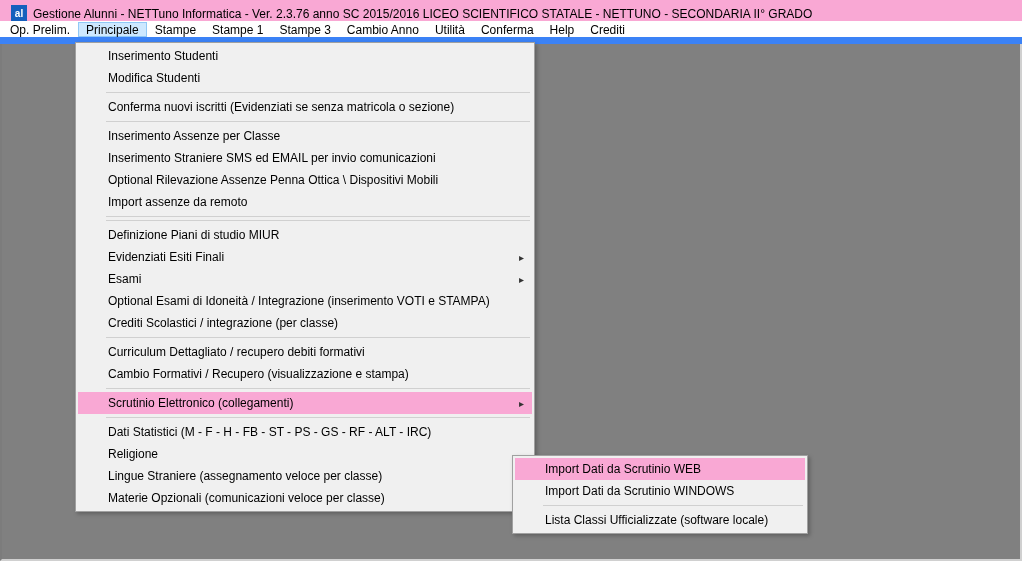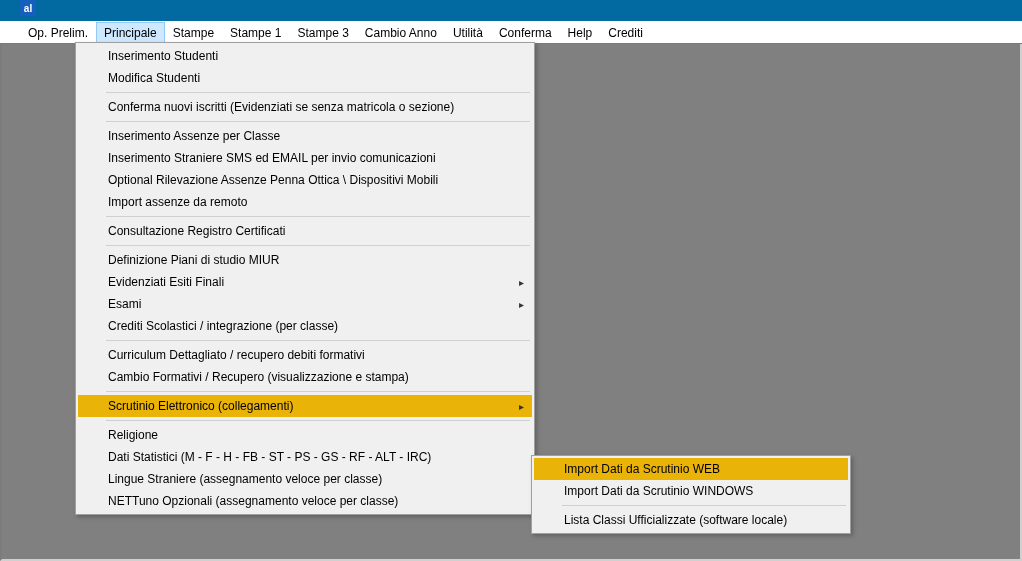--- a/index.html
+++ b/index.html
@@ -7,41 +7,41 @@
     margin: 0;
     font-family: "Segoe UI", Tahoma, sans-serif;
     font-size: 12px;
     background: #fff;
     width: 1022px;
     height: 561px;
     overflow: hidden;
   }
   .title-bar {
     height: 22px;
-    background: #0369a1;
+    background: #f9a8d4;
     display: flex;
-    align-items: flex-start;
-    padding: 0 20px;
+    align-items: flex-end;
+    padding: 0 11px;
     border-bottom: 1px solid #fff;
   }
   .app-icon {
     width: 16px; height: 16px;
     background: #1560bd;
     display: flex; align-items: center; justify-content: center;
     color: #fff; font-size: 10px; font-weight: bold;
     margin-right: 6px;
   }
   .title-text { font-size: 12px; color: #000; }
   .menu-bar {
     height: 22px;
     background: #fff;
     display: flex;
     align-items: stretch;
-    padding: 0 20px;
-    border-bottom: 1px solid #3b82f6;
+    padding: 0 2px;
+    border-bottom: 7px solid #3b82f6;
   }
   .menu-bar-item {
     padding: 3px 8px 3px 8px;
     cursor: default;
     color: #000;
     display: flex; align-items: center;
   }
   .menu-bar-item.open {
     background: #cde8ff;
     border: 1px solid #90c8f6;
@@ -65,21 +65,21 @@
   .menu-item {
     padding: 4px 30px 4px 30px;
     position: relative;
     cursor: default;
     white-space: nowrap;
     color: #000;
     display: flex;
     align-items: flex-start;
   }
   .menu-item.highlight {
-    background: #eab308;
+    background: #f9a8d4;
   }
   .menu-sep {
     height: 1px;
     background: #d0d0d0;
     margin: 3px 2px 3px 28px;
   }
   .submenu-arrow {
     position: absolute;
     right: 8px;
     top: 50%;
@@ -87,29 +87,30 @@
     font-size: 10px;
     color: #333;
   }
   .dropdown-main {
     top: -2px;
     left: 73px;
     width: 460px;
   }
   .dropdown-sub {
     top: 411px;
-    left: 529px;
-    width: 320px;
+    left: 510px;
+    width: 296px;
   }
 </style>
 </head>
 <body>
 
 <div class="title-bar">
   <div class="app-icon">al</div>
+  <div class="title-text">Gestione Alunni - NETTuno Informatica - Ver. 2.3.76 anno SC 2015/2016 LICEO SCIENTIFICO STATALE - NETTUNO - SECONDARIA II° GRADO</div>
 </div>
 
 <div class="menu-bar" id="menu-bar">
     <div class="menu-bar-item">Op. Prelim.</div>
     <div class="menu-bar-item open">Principale</div>
     <div class="menu-bar-item">Stampe</div>
     <div class="menu-bar-item">Stampe 1</div>
     <div class="menu-bar-item">Stampe 3</div>
     <div class="menu-bar-item">Cambio Anno</div>
     <div class="menu-bar-item">Utilità</div>
@@ -137,62 +138,62 @@
       <div class="menu-item">
         <span>Inserimento Straniere SMS ed EMAIL per invio comunicazioni</span>
       </div>
       <div class="menu-item">
         <span>Optional Rilevazione Assenze Penna Ottica \ Dispositivi Mobili</span>
       </div>
       <div class="menu-item">
         <span>Import assenze da remoto</span>
       </div>
       <div class="menu-sep"></div>
-      <div class="menu-item">
-        <span>Consultazione Registro Certificati</span>
-      </div>
       <div class="menu-sep"></div>
       <div class="menu-item">
         <span>Definizione Piani di studio MIUR</span>
       </div>
       <div class="menu-item">
         <span>Evidenziati Esiti Finali</span>
         <span class="submenu-arrow">▸</span>
       </div>
       <div class="menu-item">
         <span>Esami</span>
         <span class="submenu-arrow">▸</span>
+      </div>
+      <div class="menu-item">
+        <span>Optional Esami di Idoneità / Integrazione (inserimento VOTI e STAMPA)</span>
       </div>
       <div class="menu-item">
         <span>Crediti Scolastici / integrazione (per classe)</span>
       </div>
       <div class="menu-sep"></div>
       <div class="menu-item">
         <span>Curriculum Dettagliato / recupero debiti formativi</span>
       </div>
       <div class="menu-item">
         <span>Cambio Formativi / Recupero (visualizzazione e stampa)</span>
       </div>
       <div class="menu-sep"></div>
       <div class="menu-item highlight">
         <span>Scrutinio Elettronico (collegamenti)</span>
         <span class="submenu-arrow">▸</span>
       </div>
       <div class="menu-sep"></div>
       <div class="menu-item">
+        <span>Dati Statistici  (M - F - H - FB - ST - PS - GS - RF - ALT - IRC)</span>
+      </div>
+      <div class="menu-item">
         <span>Religione</span>
       </div>
       <div class="menu-item">
-        <span>Dati Statistici  (M - F - H - FB - ST - PS - GS - RF - ALT - IRC)</span>
-      </div>
-      <div class="menu-item">
         <span>Lingue Straniere (assegnamento veloce per classe)</span>
       </div>
       <div class="menu-item">
-        <span>NETTuno Opzionali (assegnamento veloce per classe)</span>
+        <span>Materie Opzionali (comunicazioni veloce per classe)</span>
       </div>
     </div>
   <div class="dropdown-menu dropdown-sub" id="dropdown-sub">
       <div class="menu-item highlight">
         <span>Import Dati da Scrutinio WEB</span>
       </div>
       <div class="menu-item">
         <span>Import Dati da Scrutinio WINDOWS</span>
       </div>
       <div class="menu-sep"></div>

